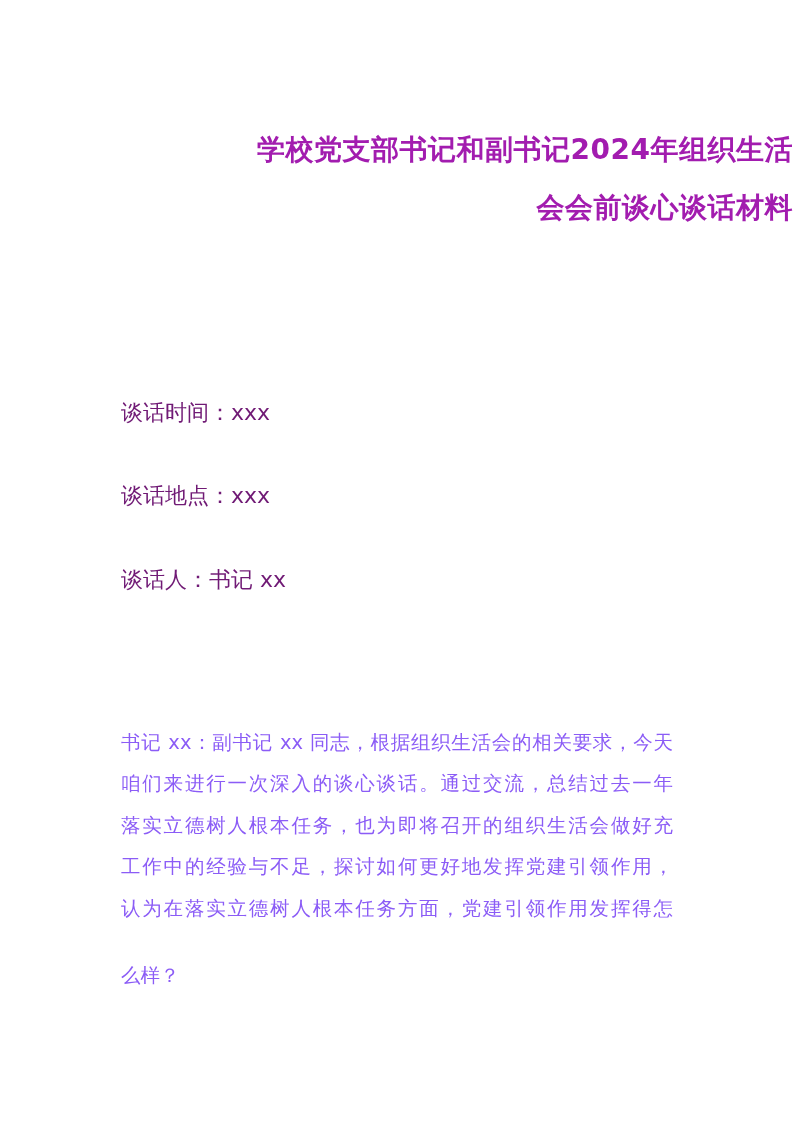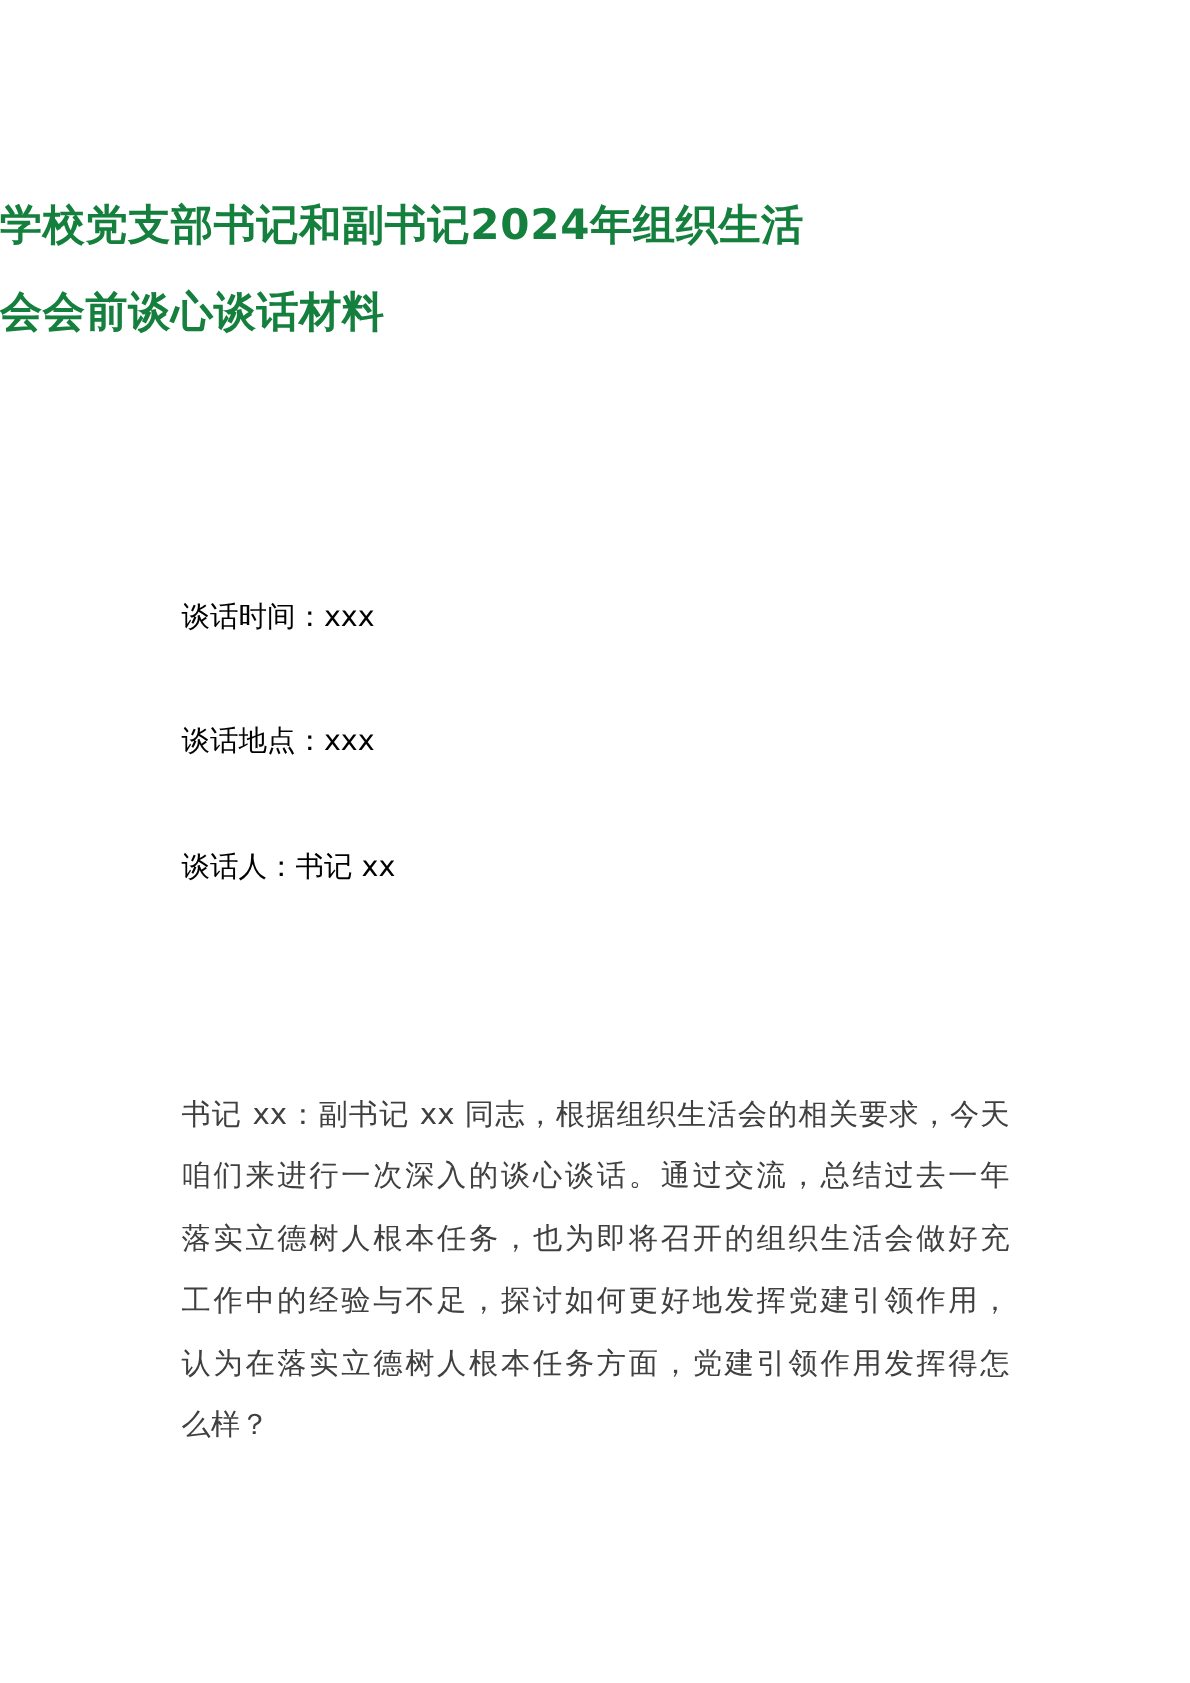--- a/index.html
+++ b/index.html
@@ -1,28 +1,28 @@
 <!DOCTYPE html>
 <html><head>
 <meta charset="utf-8">
 <style>
   html, body { margin:0; padding:0; background:#ffffff; }
   body { width:793px; height:1122px; position:relative; overflow:hidden;
          font-family:"DejaVu Sans", "Liberation Sans", sans-serif; color:#111; }
   .page { position:absolute; left:0; top:0; width:793px; height:1122px; background:#fff; }
-  .title { position:absolute; left:0; width:793px; text-align:left;
-           font-size:28px; font-weight:bold; letter-spacing:0.5px; color:#15803d; }
+  .title { position:absolute; left:0; width:793px; text-align:right;
+           font-size:28px; font-weight:bold; letter-spacing:0.5px; color:#a21caf; }
   .t1 { top:131px; }
   .t2 { top:189px; }
-  .field { position:absolute; left:121px; font-size:19px; color:#000000; }
+  .field { position:absolute; left:121px; font-size:22px; color:#701a75; }
   .f1 { top:398px; } .f2 { top:481px; } .f3 { top:565px;text-align:center; } .f4 { top:648px; }
-  .para { position:absolute; left:121px; width:552px; top:730px; font-size:19.5px; color:#404040; }
+  .para { position:absolute; left:121px; width:552px; top:730px; font-size:19.5px; color:#8b5cf6; }
   .line { display:block; height:41.4px; line-height:26px; white-space:nowrap;
           text-align:justify; text-align-last:justify; }
-  .line.last { text-align-last:left; }
+  .line.last { text-align-last:left;margin-top:26px; }
 </style>
 </head>
 <body>
 
 <div class="page">
   <div class="title t1">学校党支部书记和副书记2024年组织生活</div>
   <div class="title t2">会会前谈心谈话材料</div>
 
   <div class="field f1">
     <span>谈话时间：</span><span>xxx</span>

